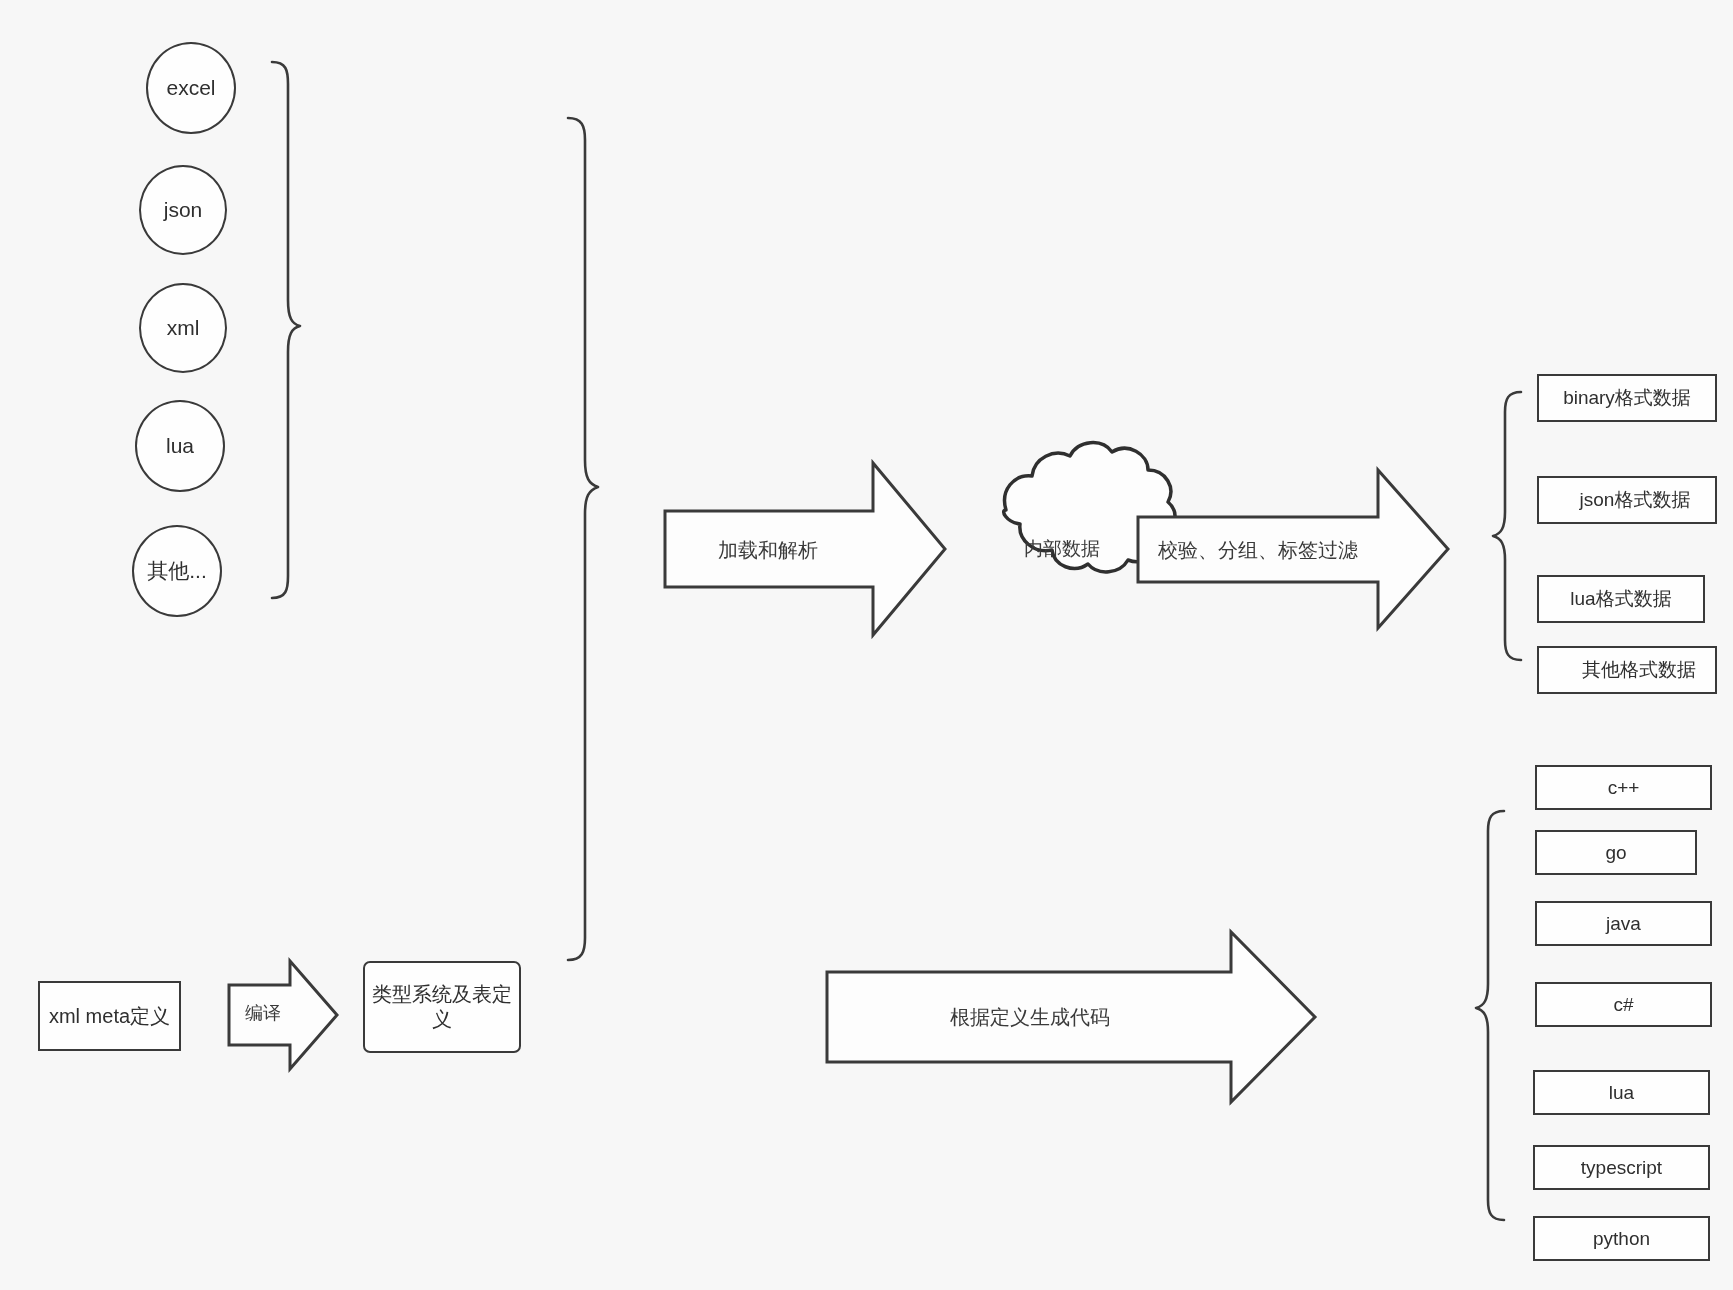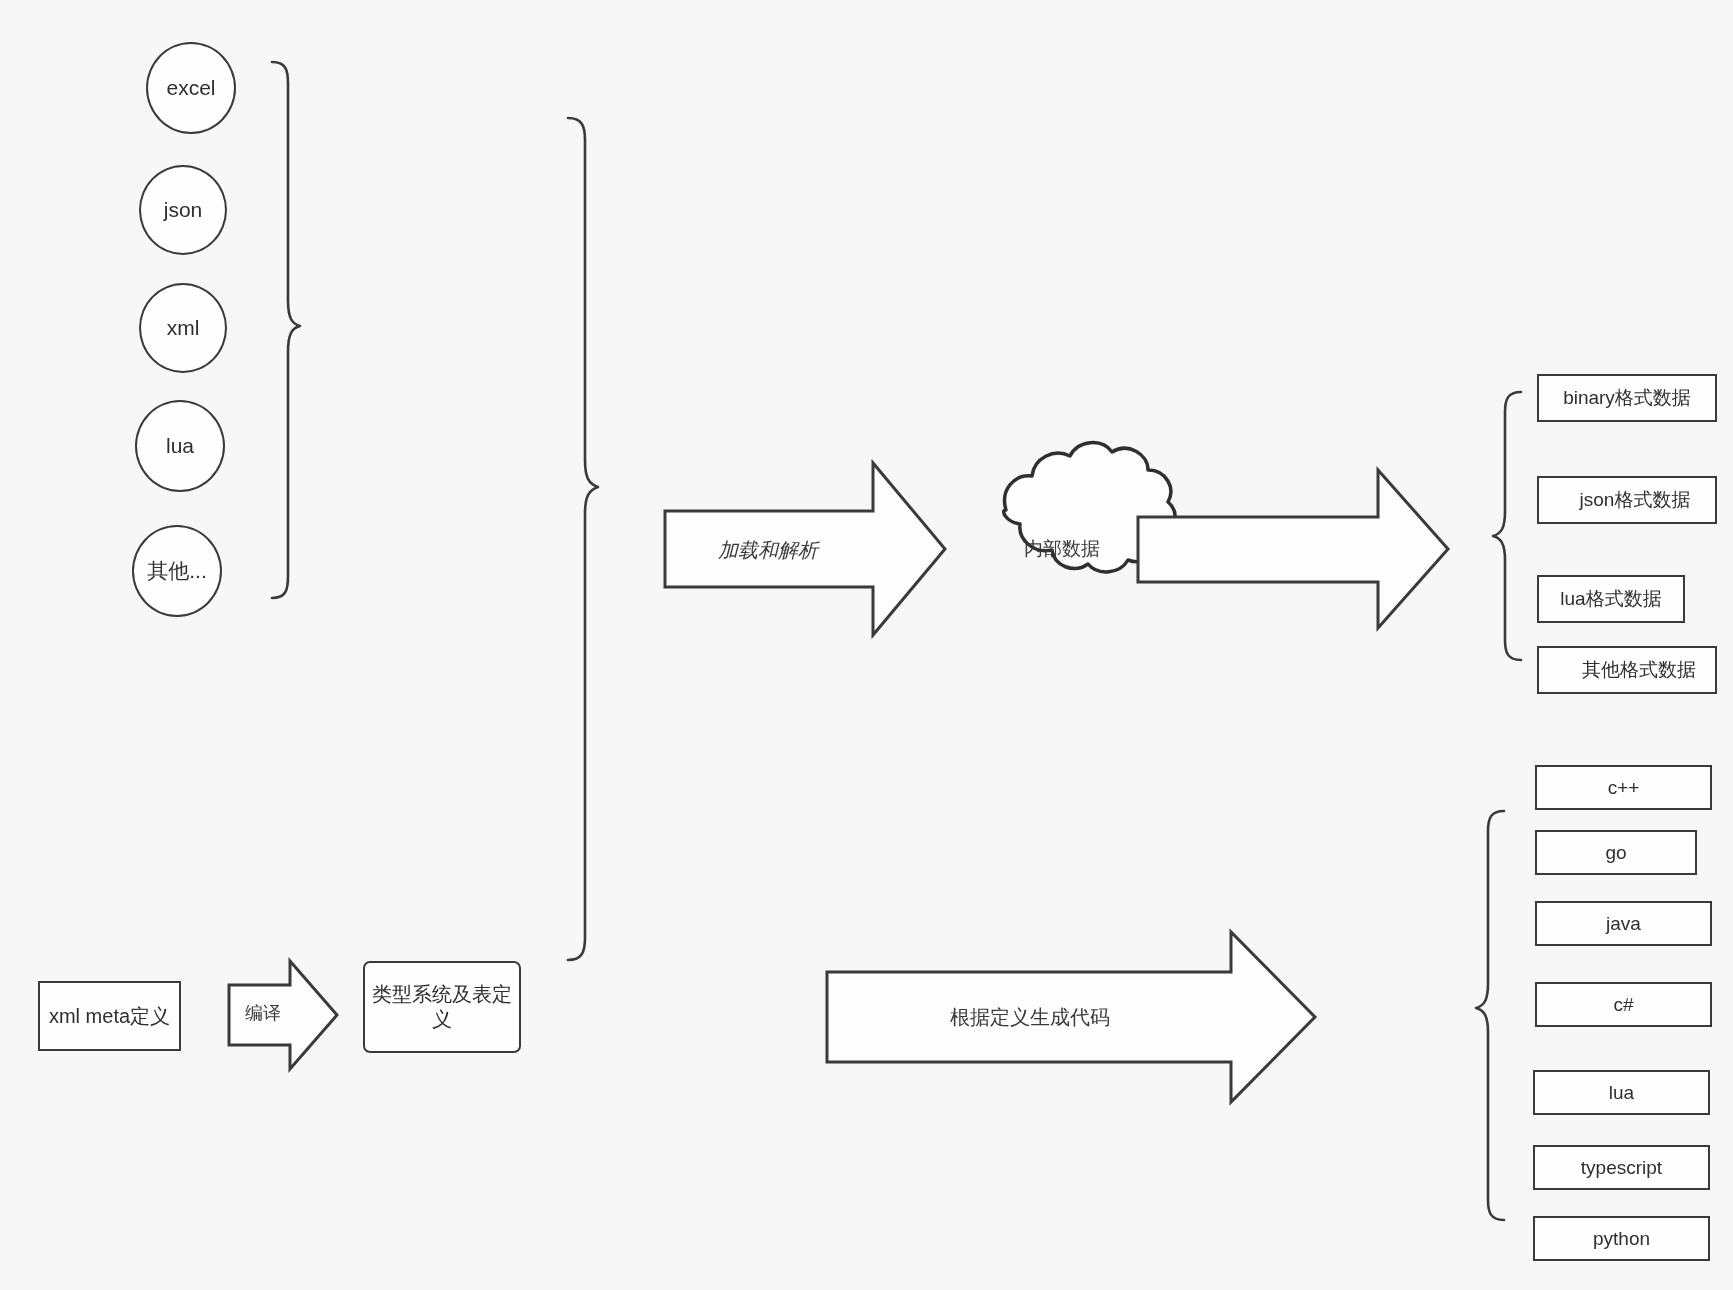--- a/index.html
+++ b/index.html
@@ -128,36 +128,39 @@
     <span class="boxlabel">xml</span>
   </div>
   <div class="node ellipse" style="left:135px;top:400px;width:90px;height:92px;font-size:21px;">
     <span class="boxlabel">lua</span>
   </div>
   <div class="node ellipse" style="left:132px;top:525px;width:90px;height:92px;font-size:21px;">
     <span class="boxlabel">其他...</span>
   </div>
 
 
-  <div class="arrow-label" style="left:668px;top:528px;width:200px;height:44px;font-size:20px;font-style:italic;">
+  <div class="arrow-label" style="left:668px;top:528px;width:200px;height:44px;font-size:20px;">
     <span>加载和解析</span>
   </div>
 
   <div class="arrow-label" style="left:988px;top:527px;width:148px;height:44px;font-size:19px;">
     <span>内部数据</span>
   </div>
 
+  <div class="arrow-label" style="left:1140px;top:528px;width:236px;height:44px;font-size:20px;">
+    <span>校验、分组、标签过滤</span>
+  </div>
 
   <div class="node" style="left:1537px;top:374px;width:180px;height:48px;font-size:19px;">
     <span class="boxlabel">binary格式数据</span>
   </div>
   <div class="node" style="left:1537px;top:476px;width:180px;height:48px;font-size:19px;padding-left:16px;">
     <span class="boxlabel">json格式数据</span>
   </div>
-  <div class="node" style="left:1537px;top:575px;width:148px;height:48px;font-size:19px;">
+  <div class="node" style="left:1537px;top:575px;width:168px;height:48px;font-size:19px;">
     <span class="boxlabel">lua格式数据</span>
   </div>
   <div class="node" style="left:1537px;top:646px;width:180px;height:48px;font-size:19px;padding-left:24px;">
     <span class="boxlabel">其他格式数据</span>
   </div>
 
   <div class="node" style="left:38px;top:981px;width:143px;height:70px;font-size:20px;">
     <span class="boxlabel">xml meta定义</span>
   </div>
 

